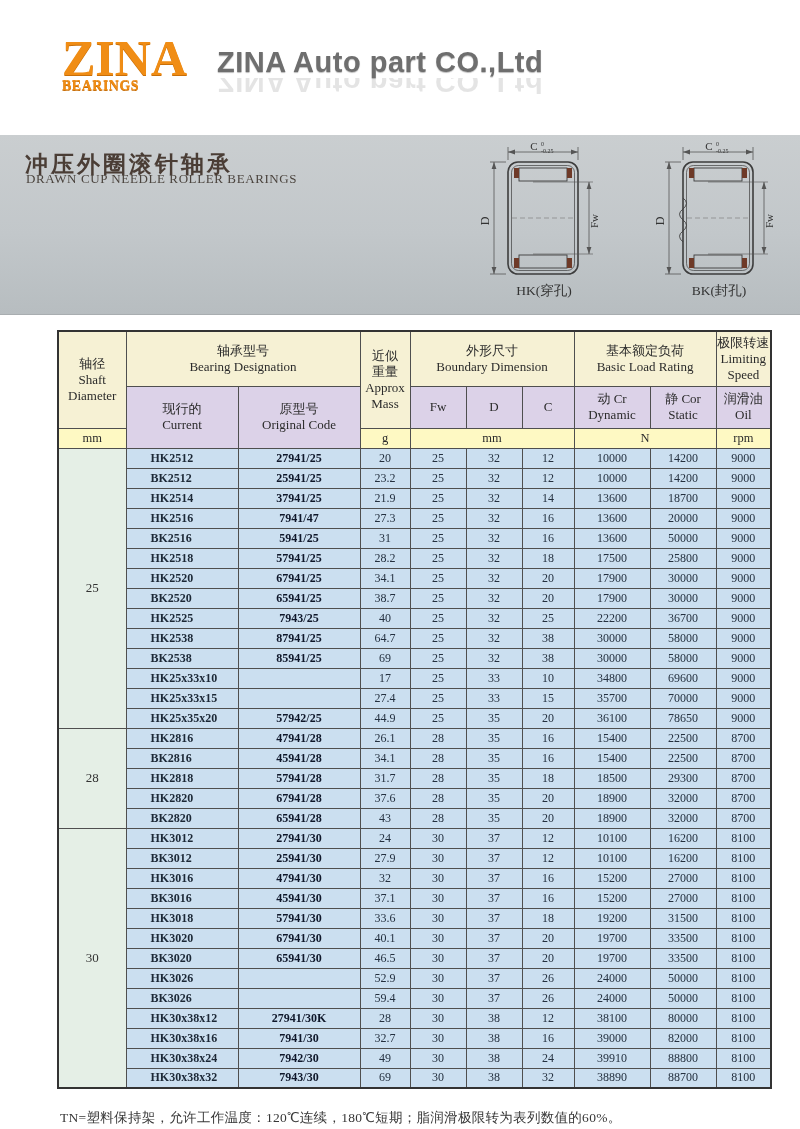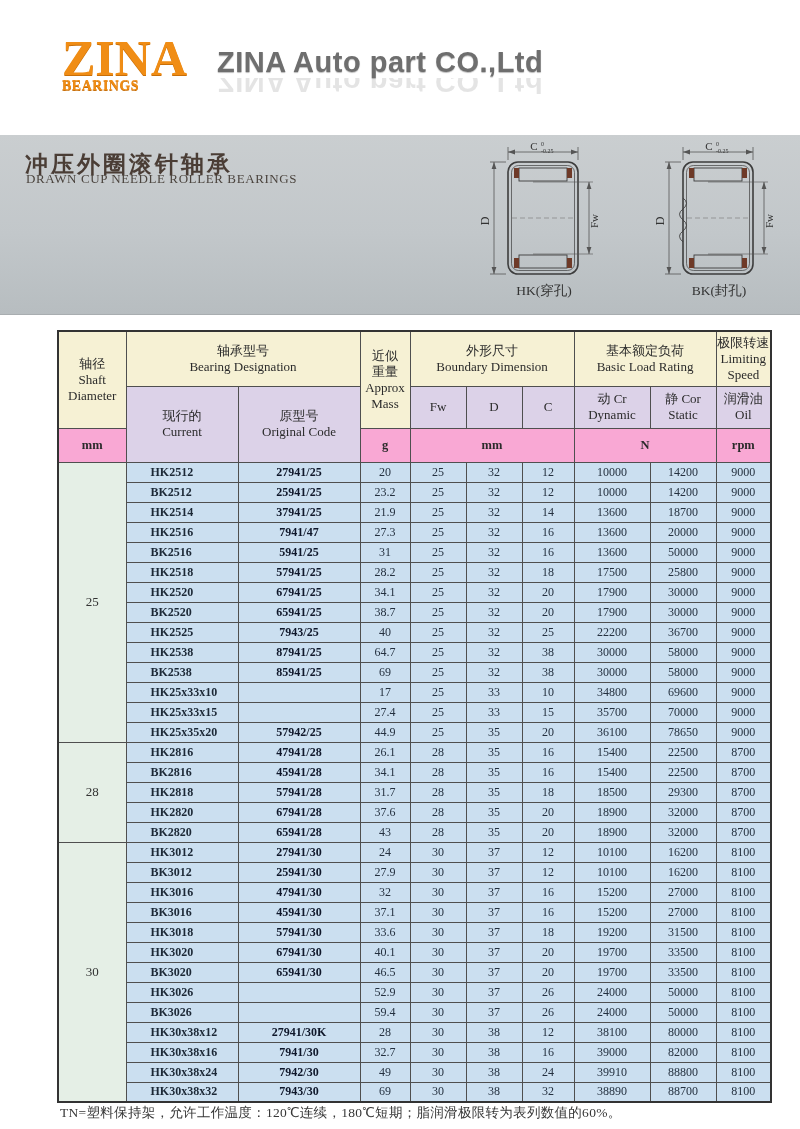--- a/index.html
+++ b/index.html
@@ -60,34 +60,34 @@
     font-family:"Liberation Serif", serif;
   }
   table.spec th, table.spec td {
     border:1px solid #4f4f4f; text-align:center; vertical-align:middle;
     overflow:hidden; white-space:nowrap;
   }
   table.spec { border:2px solid #333; }
   thead th { font-weight:normal; color:#2b2b2b; }
   .h1 th { height:55px; background:#f6f1d4; font-size:13px; line-height:1.22; }
   .h2 th { height:42px; background:#dcd2e8; font-size:13px; line-height:1.25; }
-  .h3 th { height:34px; background:#f9a8d4; font-size:12.5px;font-weight:bold; }
+  .h3 th { height:20px; background:#fef9c3; font-size:12.5px; }
   th.tall2 { background:#f6f1d4; }
   tbody td { height:20px; font-size:12px; color:#24303f; background:#cbdff0; }
   tbody td.shaft-cell { background:#e5efe6; color:#333; font-size:13px; }
   tbody td.col-current {
     text-align:left; padding-left:24px; font-weight:bold; color:#1c2836;
   }
   tbody td.col-original { font-weight:bold; color:#0f172a; }
   .hdr-zh { display:block; }
   .hdr-en { display:block; }
 
   
   .footnote {
-    margin:1px 20px 0 60px; font-size:13.5px; color:#373737; letter-spacing:0.3px;
+    margin:20px 20px 0 60px; font-size:13.5px; color:#373737; letter-spacing:0.3px;
   }
 </style>
 </head>
 <body>
 
 <div class="page-header">
   <div class="logo-block">
     <div class="logo-zina">ZINA</div>
     <div class="logo-bearings">BEARINGS</div>
   </div>

